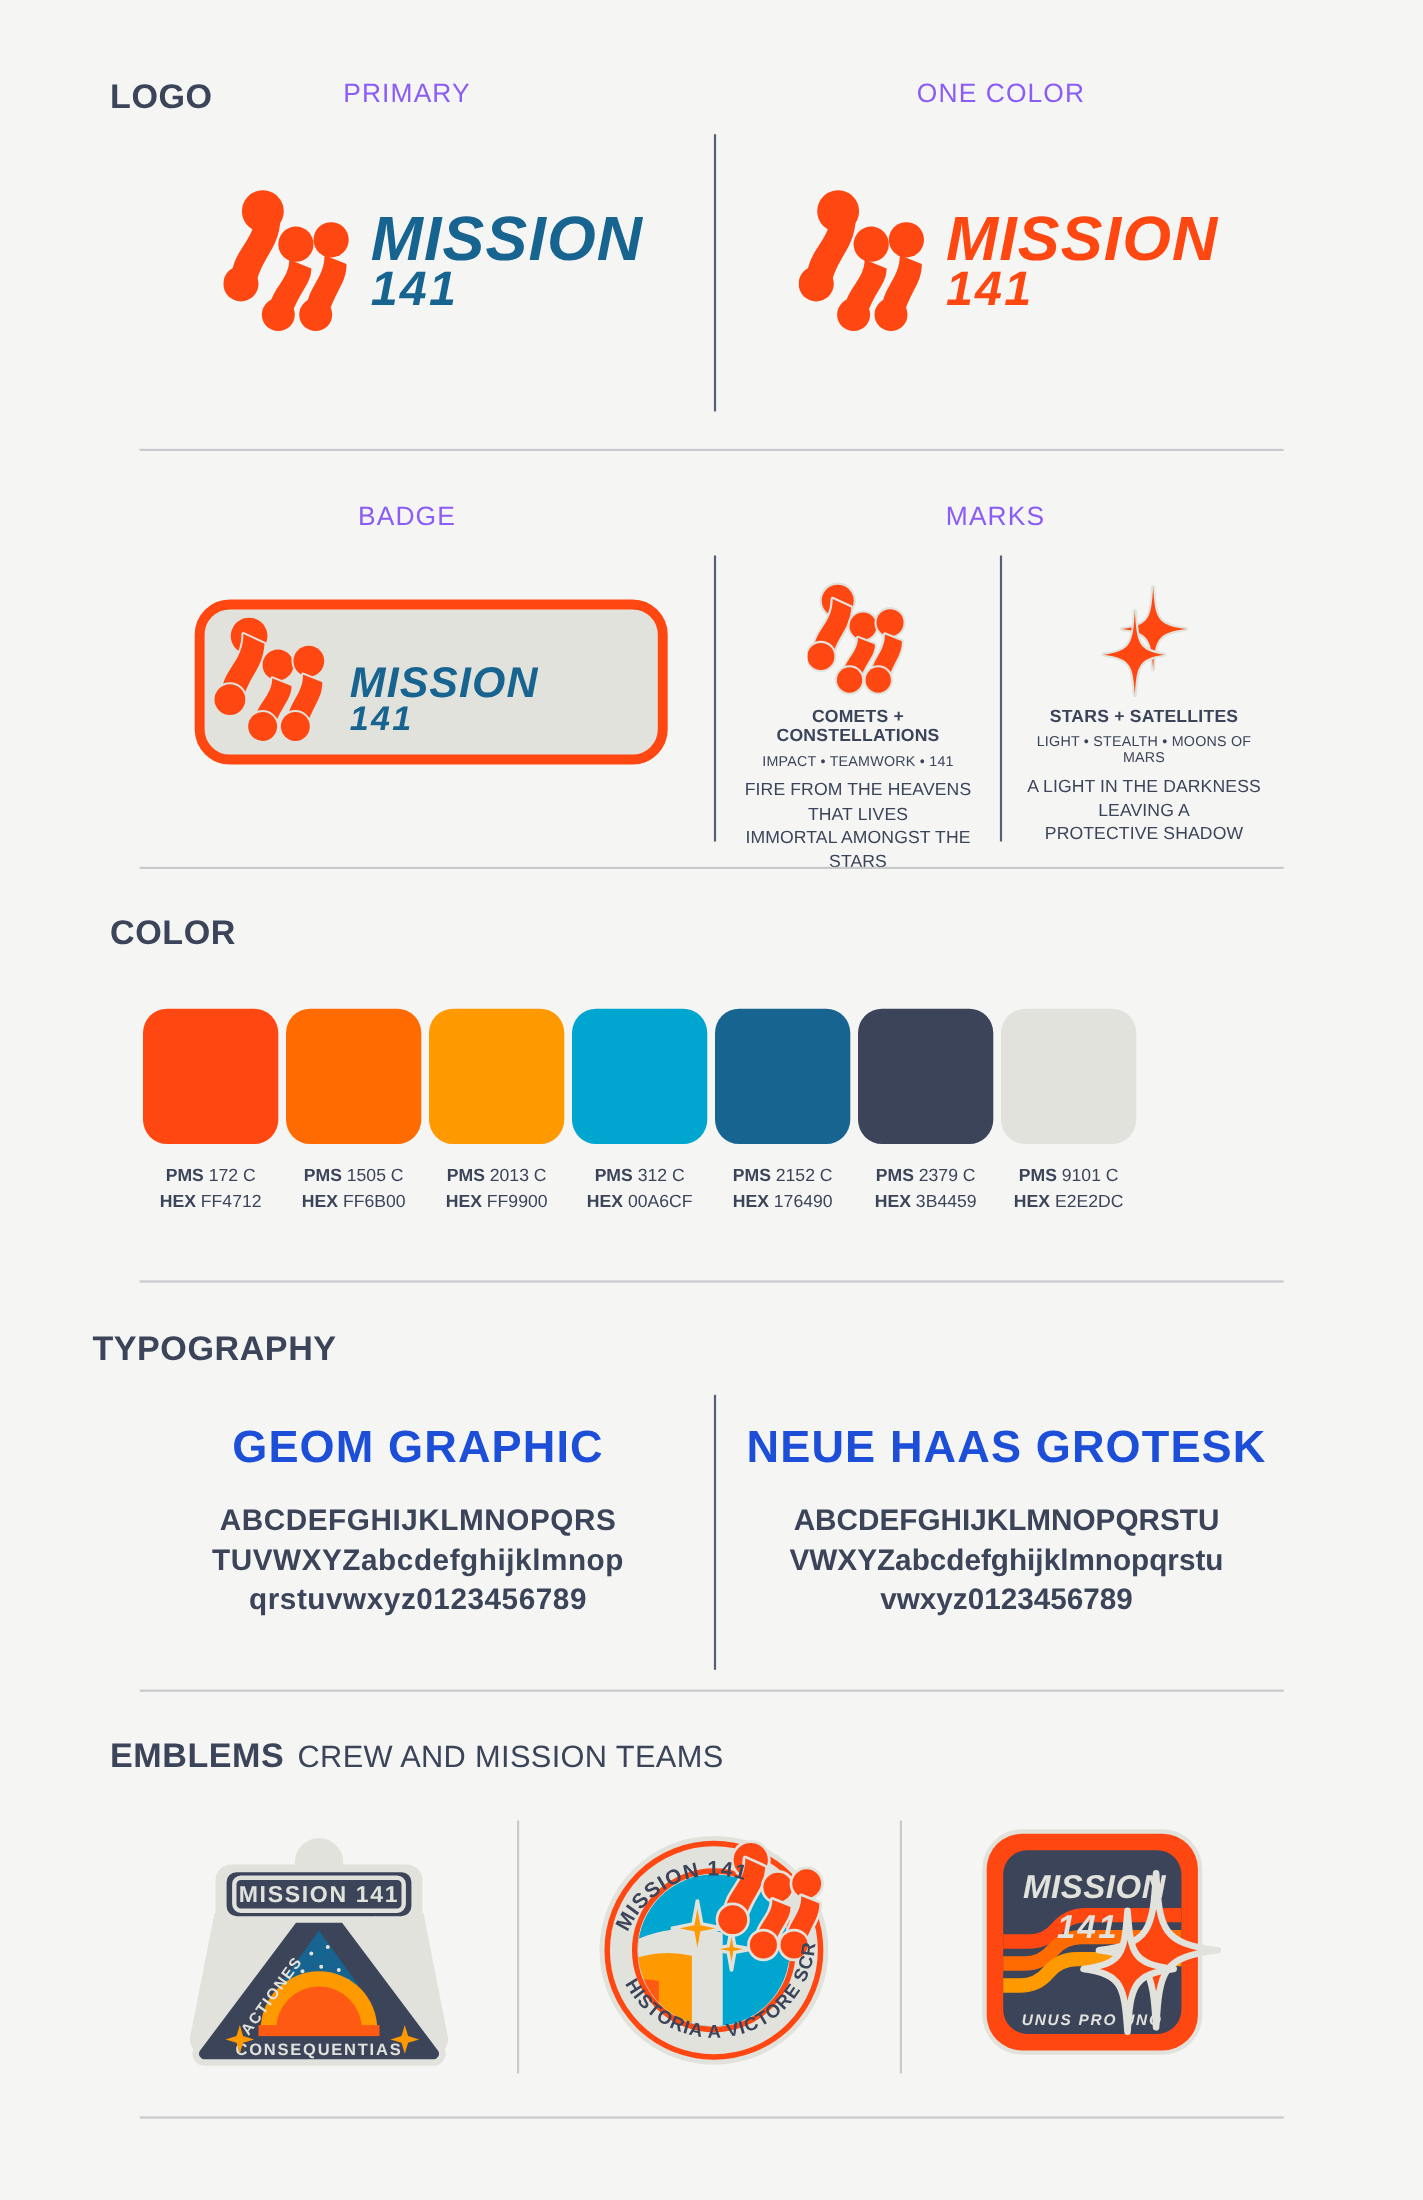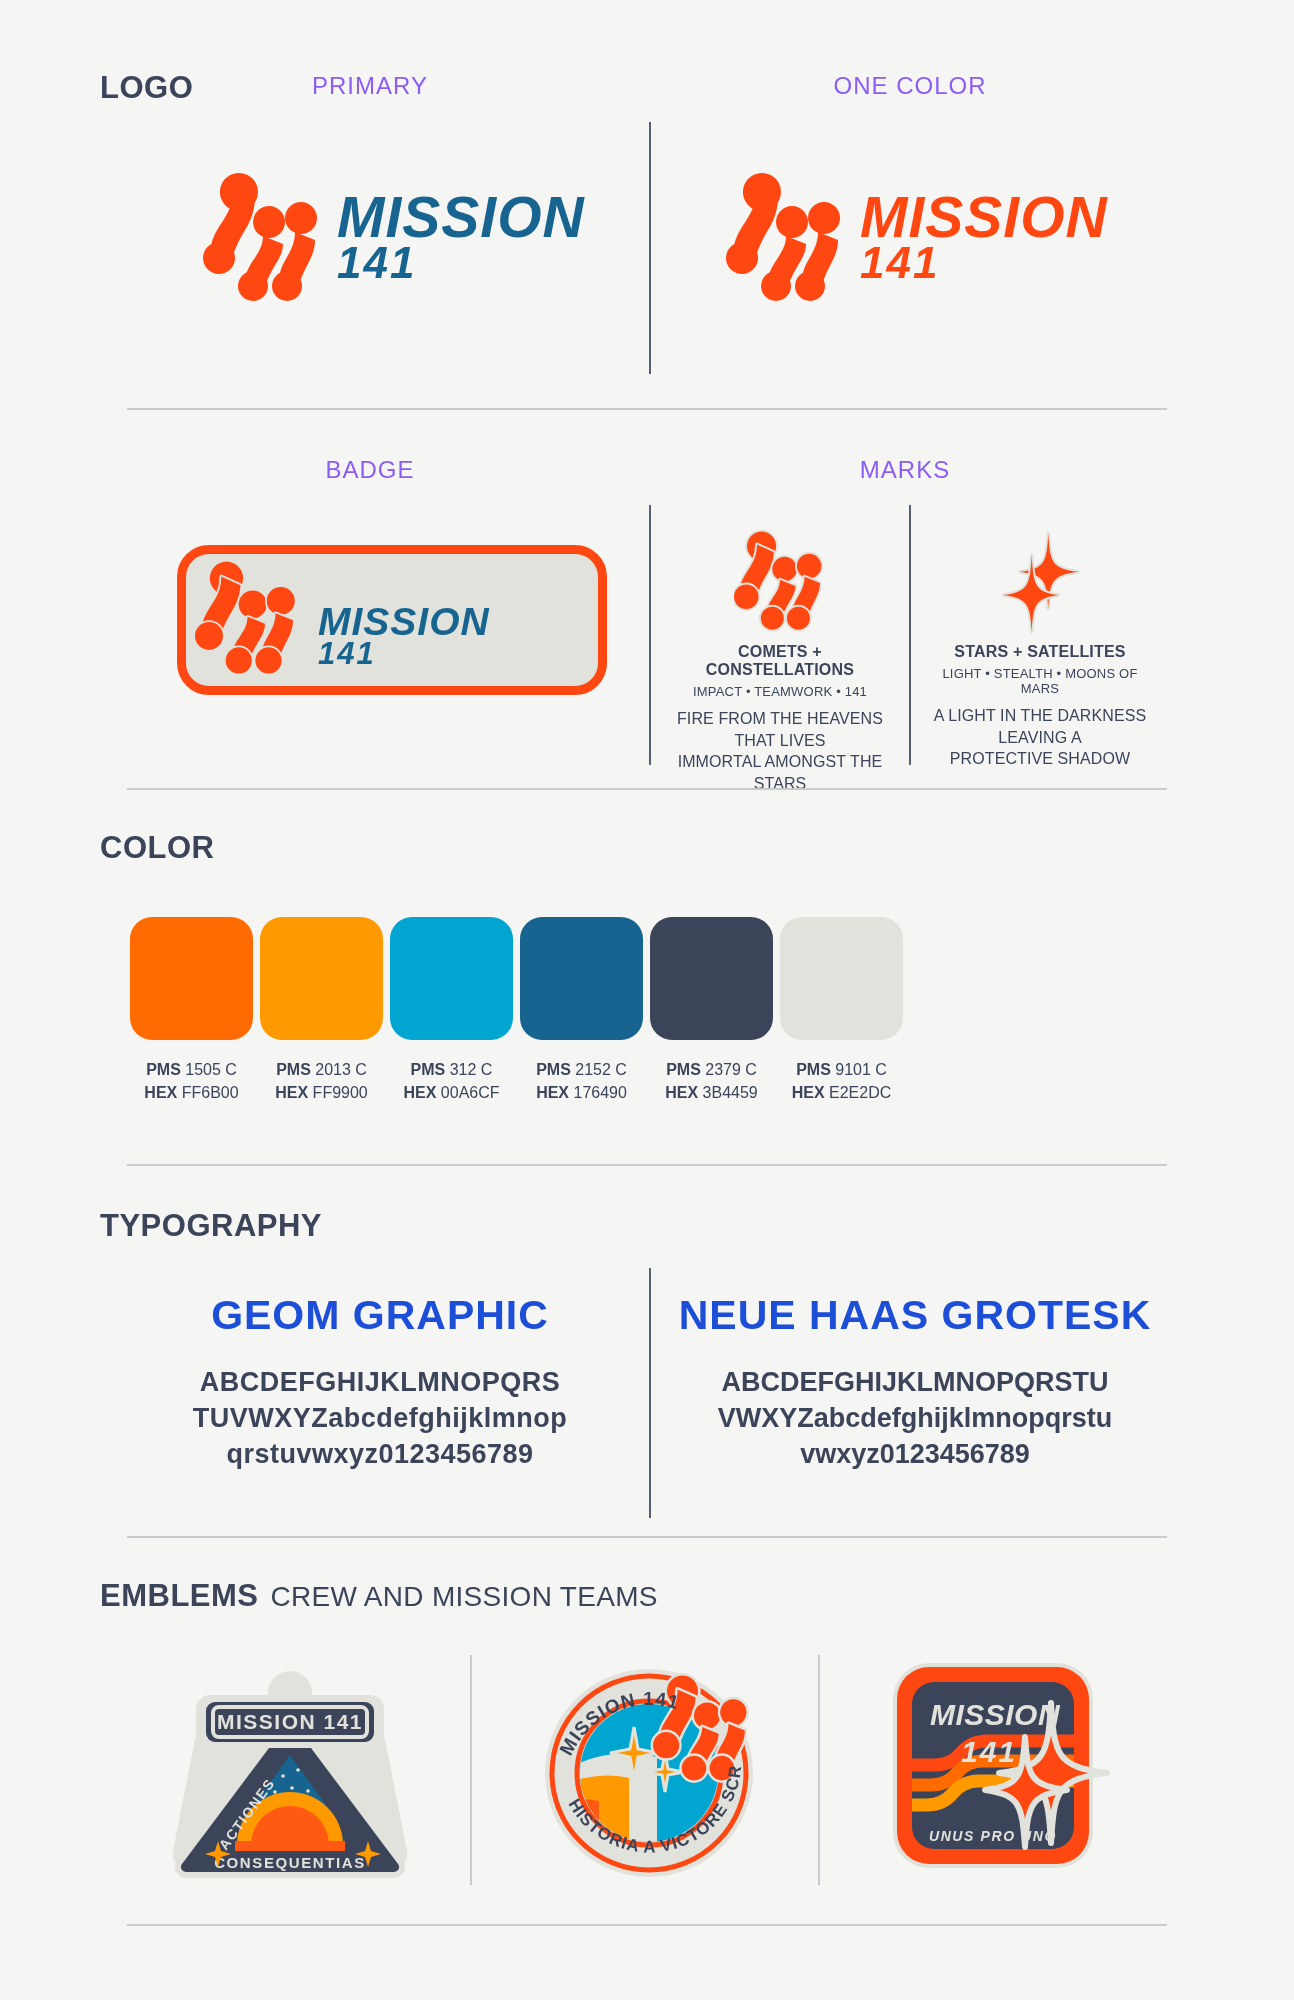--- a/index.html
+++ b/index.html
@@ -214,20 +214,29 @@
     </div>
 
     <div class="hrule" style="position:absolute; top:788px;"></div>
   </div>
 
   <div>
     <div class="sec-title" style="position:absolute; left:100px; top:830px;">COLOR</div>
 
     <div style="position:absolute; left:130px; top:917px; display:flex; gap:7px;">
 
+      <div>
+        <div class="swatch" style="background:#FF4712;"></div>
+        <div class="sw-label">
+          <div><b>PMS</b>
+            <span>172 C</span></div>
+          <div><b>HEX</b>
+            <span>FF4712</span></div>
+        </div>
+      </div>
 
       <div>
         <div class="swatch" style="background:#FF6B00;"></div>
         <div class="sw-label">
           <div><b>PMS</b>
             <span>1505 C</span></div>
           <div><b>HEX</b>
             <span>FF6B00</span></div>
         </div>
       </div>
@@ -280,21 +289,21 @@
           <div><b>HEX</b>
             <span>E2E2DC</span></div>
         </div>
       </div>
     </div>
 
     <div class="hrule" style="position:absolute; top:1164px;"></div>
   </div>
 
   <div>
-    <div class="sec-title" style="position:absolute; left:100px; top:1208px;">TYPOGRAPHY</div>
+    <div class="sec-title" style="position:absolute; left:84px; top:1208px;">TYPOGRAPHY</div>
 
     <div class="vrule" style="position:absolute; left:649px; top:1268px; height:250px;"></div>
 
     <div style="position:absolute; left:130px; top:1292px; width:500px;">
       <div class="type-name">GEOM GRAPHIC</div>
       <div class="type-spec type-geom" style="margin-top:26px;">
         <div>ABCDEFGHIJKLMNOPQRS</div>
         <div>TUVWXYZabcdefghijklmnop</div>
         <div>qrstuvwxyz0123456789</div>
       </div>

